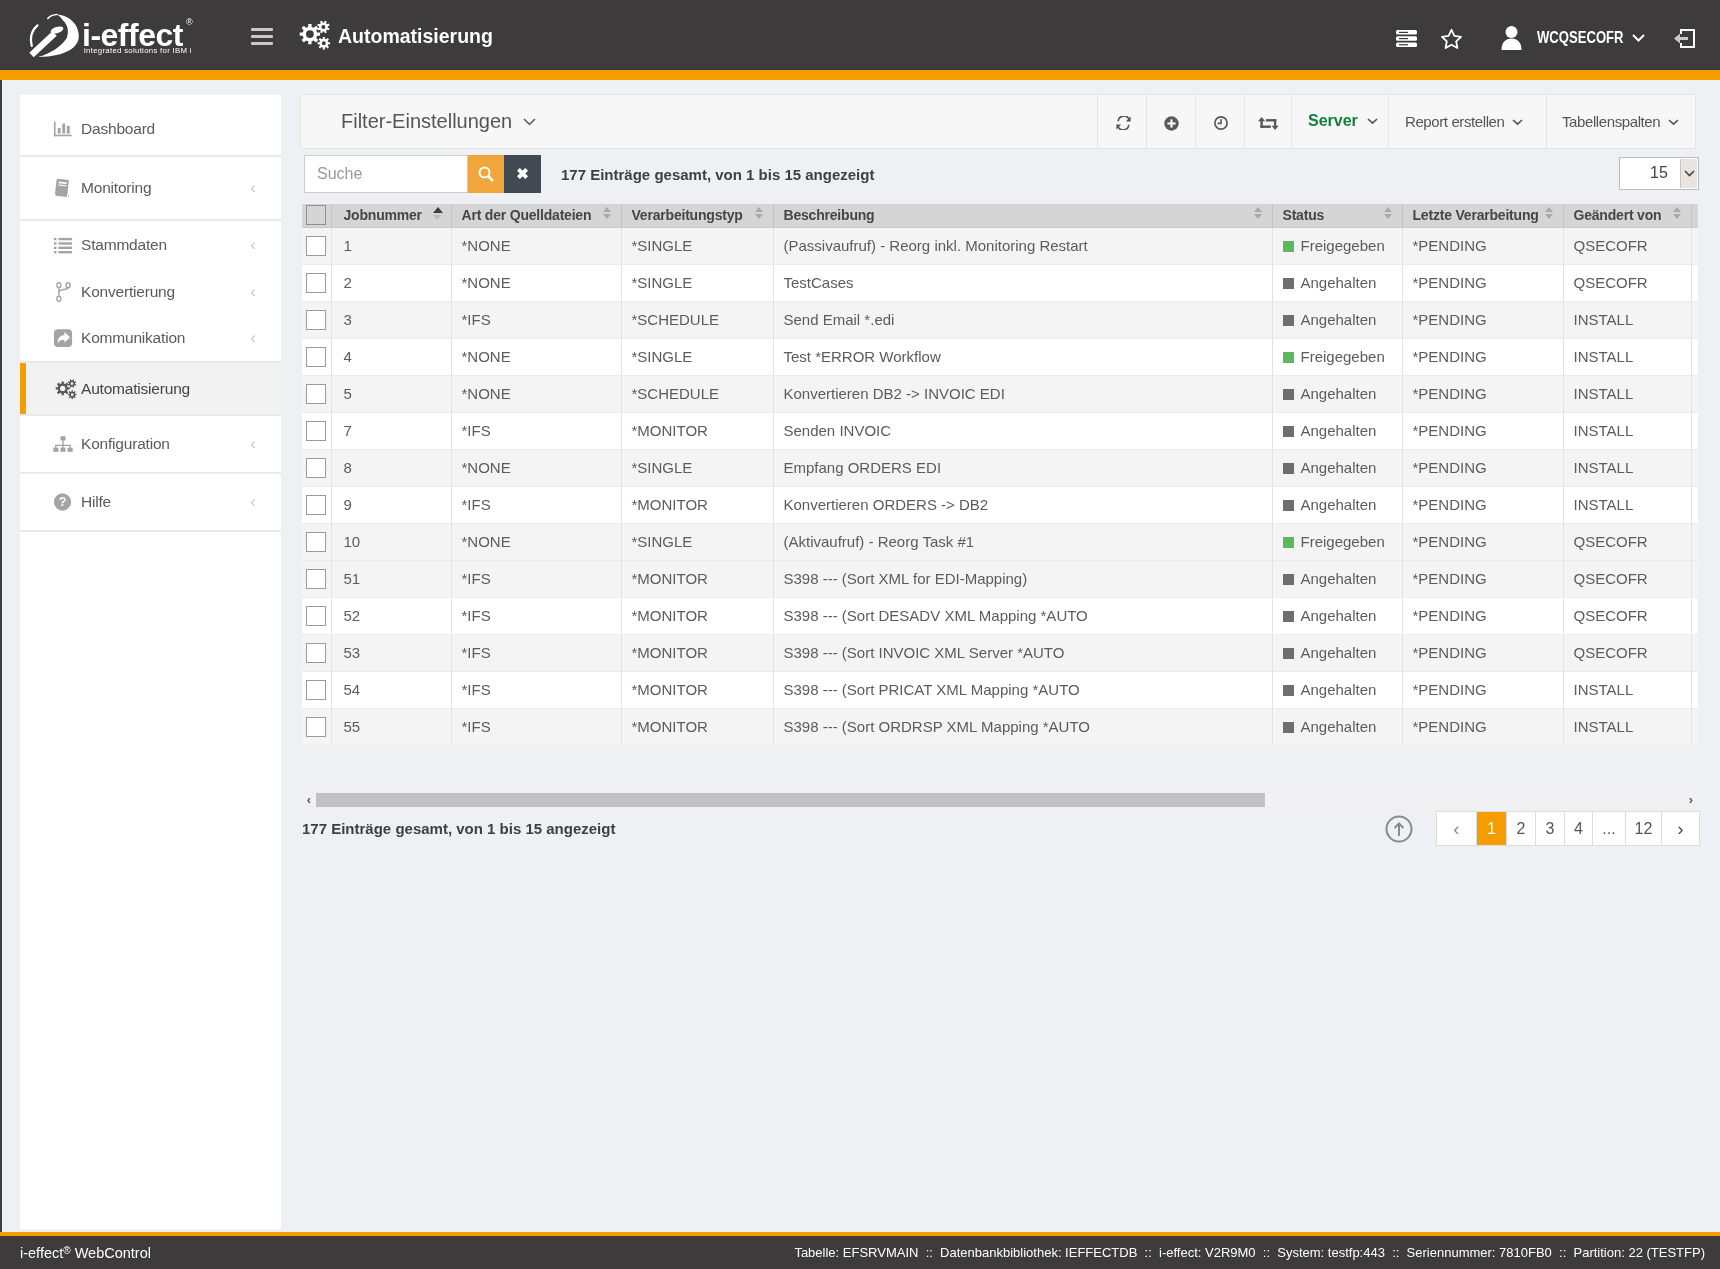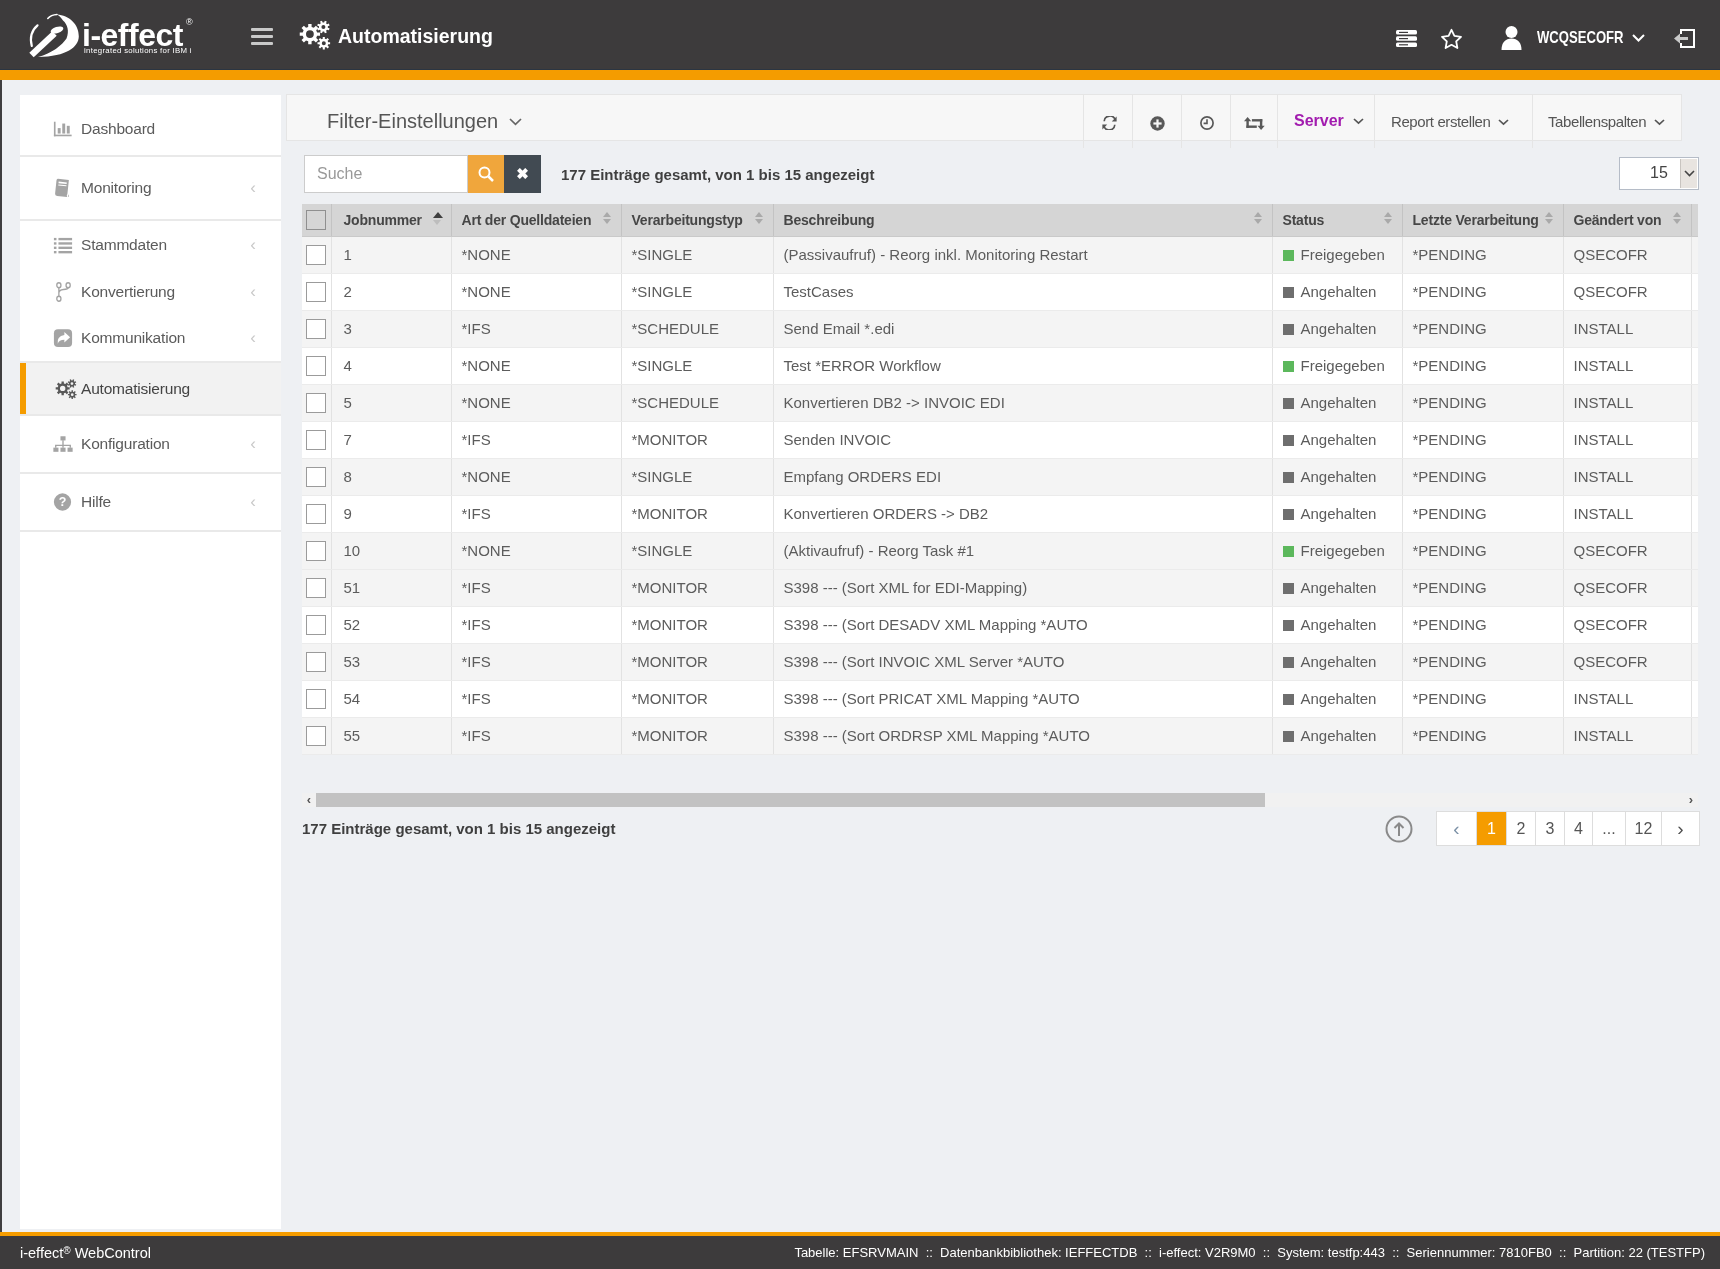--- a/index.html
+++ b/index.html
@@ -30,37 +30,37 @@
 #sidebar { position:absolute; left:20px; top:95px; width:261px; height:1134px; background:#fff; }
 .navitem { position:relative; border-top:2px solid #e9e9e9; }
 .navitem.first { border-top:none; }
 .navtext { position:absolute; left:61px; top:50%; transform:translateY(-50%); font-size:15.5px; letter-spacing:-0.2px; color:#5b5b5b; }
 .navchev { position:absolute; right:25px; top:50%; transform:translateY(-50%); font-size:17px; color:#c9c9c9; }
 .navicon { position:absolute; left:33px; top:50%; transform:translateY(-50%); width:22px; height:22px; }
 .navitem.active { background:#f2f2f2; }
 .activebar { position:absolute; left:0; top:0; width:6px; height:100%; background:#f59c00; }
 
 
-#filterbar { position:absolute; left:286px; top:94px; width:1396px; height:47px; background:#f7f7f7; border:1px solid #e5e5e5; }
+#filterbar { position:absolute; left:300px; top:94px; width:1396px; height:55px; background:#f7f7f7; border:1px solid #e5e5e5; }
 #filtertitle { position:absolute; left:40px; top:15px; font-size:20px; color:#555; }
 .vsep { position:absolute; top:0; width:1px; height:53px; background:#e5e5e5; }
 .toolbtn { position:absolute; top:0; }
 
 #searchinput { position:absolute; left:304px; top:155px; width:164px; height:38px; background:#fff; border:1px solid #ccc; color:#999; font-size:16px; line-height:36px; padding-left:12px; }
 #btnsearch { position:absolute; left:468px; top:155px; width:36px; height:38px; background:#f0a63c; }
 #btnclear { position:absolute; left:504px; top:155px; width:37px; height:38px; background:#414a52; color:#fff; font-size:15px; font-weight:bold; text-align:center; line-height:38px; }
 #resulttext { position:absolute; left:561px; top:166px; font-size:15px; font-weight:bold; color:#3f3f3f; }
 #pagesize { position:absolute; left:1619px; top:157px; width:80px; height:33px; background:#fff; border:1px solid #b5bcc7; }
 #pagesize .val { position:absolute; left:30px; top:6px; font-size:16px; color:#444; }
 #pagesize .dd { position:absolute; right:1px; top:1px; width:17px; height:29px; background:#e8e4e0; border-left:1px solid #c8c4c0; }
 
 
 #tbl { position:absolute; left:302px; top:204px; width:1396px; }
 table { border-collapse:collapse; table-layout:fixed; width:1396px; font-size:15px; }
-th { background:#d5d5d5; height:32px; border-bottom:1px solid #c9c9c9; font-weight:bold; color:#464646; font-size:14px; letter-spacing:-0.2px; text-align:left; padding:0 0 0 10px; border-left:1px solid #c3c3c3; position:relative; }
+th { background:#d5d5d5; height:23px; border-bottom:1px solid #c9c9c9; font-weight:bold; color:#464646; font-size:14px; letter-spacing:-0.2px; text-align:left; padding:0 0 0 10px; border-left:1px solid #c3c3c3; position:relative; }
 th.c0 { border-left:none; }
 td { height:37px; color:#5c5c5c; padding:0 0 0 10px; border-left:1px solid #e2e2e2; border-bottom:1px solid #ebebeb; overflow:hidden; white-space:nowrap; }
 td.c0 { border-left:none; }
 tr.odd td { background:#f4f4f4; }
 tr.even td { background:#fff; }
 .cb { width:20px; height:20px; border:1px solid #9b9b9b; background:#fff; }
 th .cb { background:#d5d5d5; border-color:#8f8f8f; }
 .sq { display:inline-block; width:11px; height:11px; margin-right:7px; vertical-align:-1px; }
 .sq.g { background:#5cb85c; }
 .sq.d { background:#6e6e6e; }
@@ -257,21 +257,21 @@
     <path d="M7 3.2 L7 7.4 L3.6 7.4" fill="none" stroke="#595959" stroke-width="1.6"></path>
   </svg>
   <svg class="toolbtn" style="left:957px; top:22px;" width="21" height="13" viewBox="0 0 21 13">
     <path d="M0 4.2 L3.6 0 L7.2 4.2 Z" fill="#595959"></path>
     <rect x="2.4" y="3.5" width="2.4" height="7.4" fill="#595959"></rect>
     <rect x="2.4" y="8.5" width="10.4" height="2.4" fill="#595959"></rect>
     <path d="M13.5 8.8 L17.1 13 L20.7 8.8 Z" fill="#595959"></path>
     <rect x="15.9" y="2.1" width="2.4" height="7.4" fill="#595959"></rect>
     <rect x="7.9" y="2.1" width="10.4" height="2.4" fill="#595959"></rect>
   </svg>
-  <div class="toolbtn" style="left:1007px; top:17px; font-size:16px; font-weight:bold; color:#a21caf;text-align:center;">Server&nbsp;&nbsp;<svg width="11" height="7" viewBox="0 0 11 7" style="vertical-align:1px;">
+  <div class="toolbtn" style="left:1007px; top:17px; font-size:16px; font-weight:bold; color:#15803d;text-align:center;">Server&nbsp;&nbsp;<svg width="11" height="7" viewBox="0 0 11 7" style="vertical-align:1px;">
         <path d="M1 1 L5.5 5.2 L10 1" fill="none" stroke="#555" stroke-width="1.7"></path>
       </svg></div>
   <div class="toolbtn" style="left:1104px; top:18px; font-size:15px; letter-spacing:-0.4px; color:#555;">Report erstellen&nbsp;&nbsp;<svg width="11" height="7" viewBox="0 0 11 7" style="vertical-align:1px;">
         <path d="M1 1 L5.5 5.2 L10 1" fill="none" stroke="#555" stroke-width="1.7"></path>
       </svg></div>
   <div class="toolbtn" style="left:1261px; top:18px; font-size:15px; letter-spacing:-0.4px; color:#555;">Tabellenspalten&nbsp;&nbsp;<svg width="11" height="7" viewBox="0 0 11 7" style="vertical-align:1px;">
         <path d="M1 1 L5.5 5.2 L10 1" fill="none" stroke="#555" stroke-width="1.7"></path>
       </svg></div>
 </div>
 

